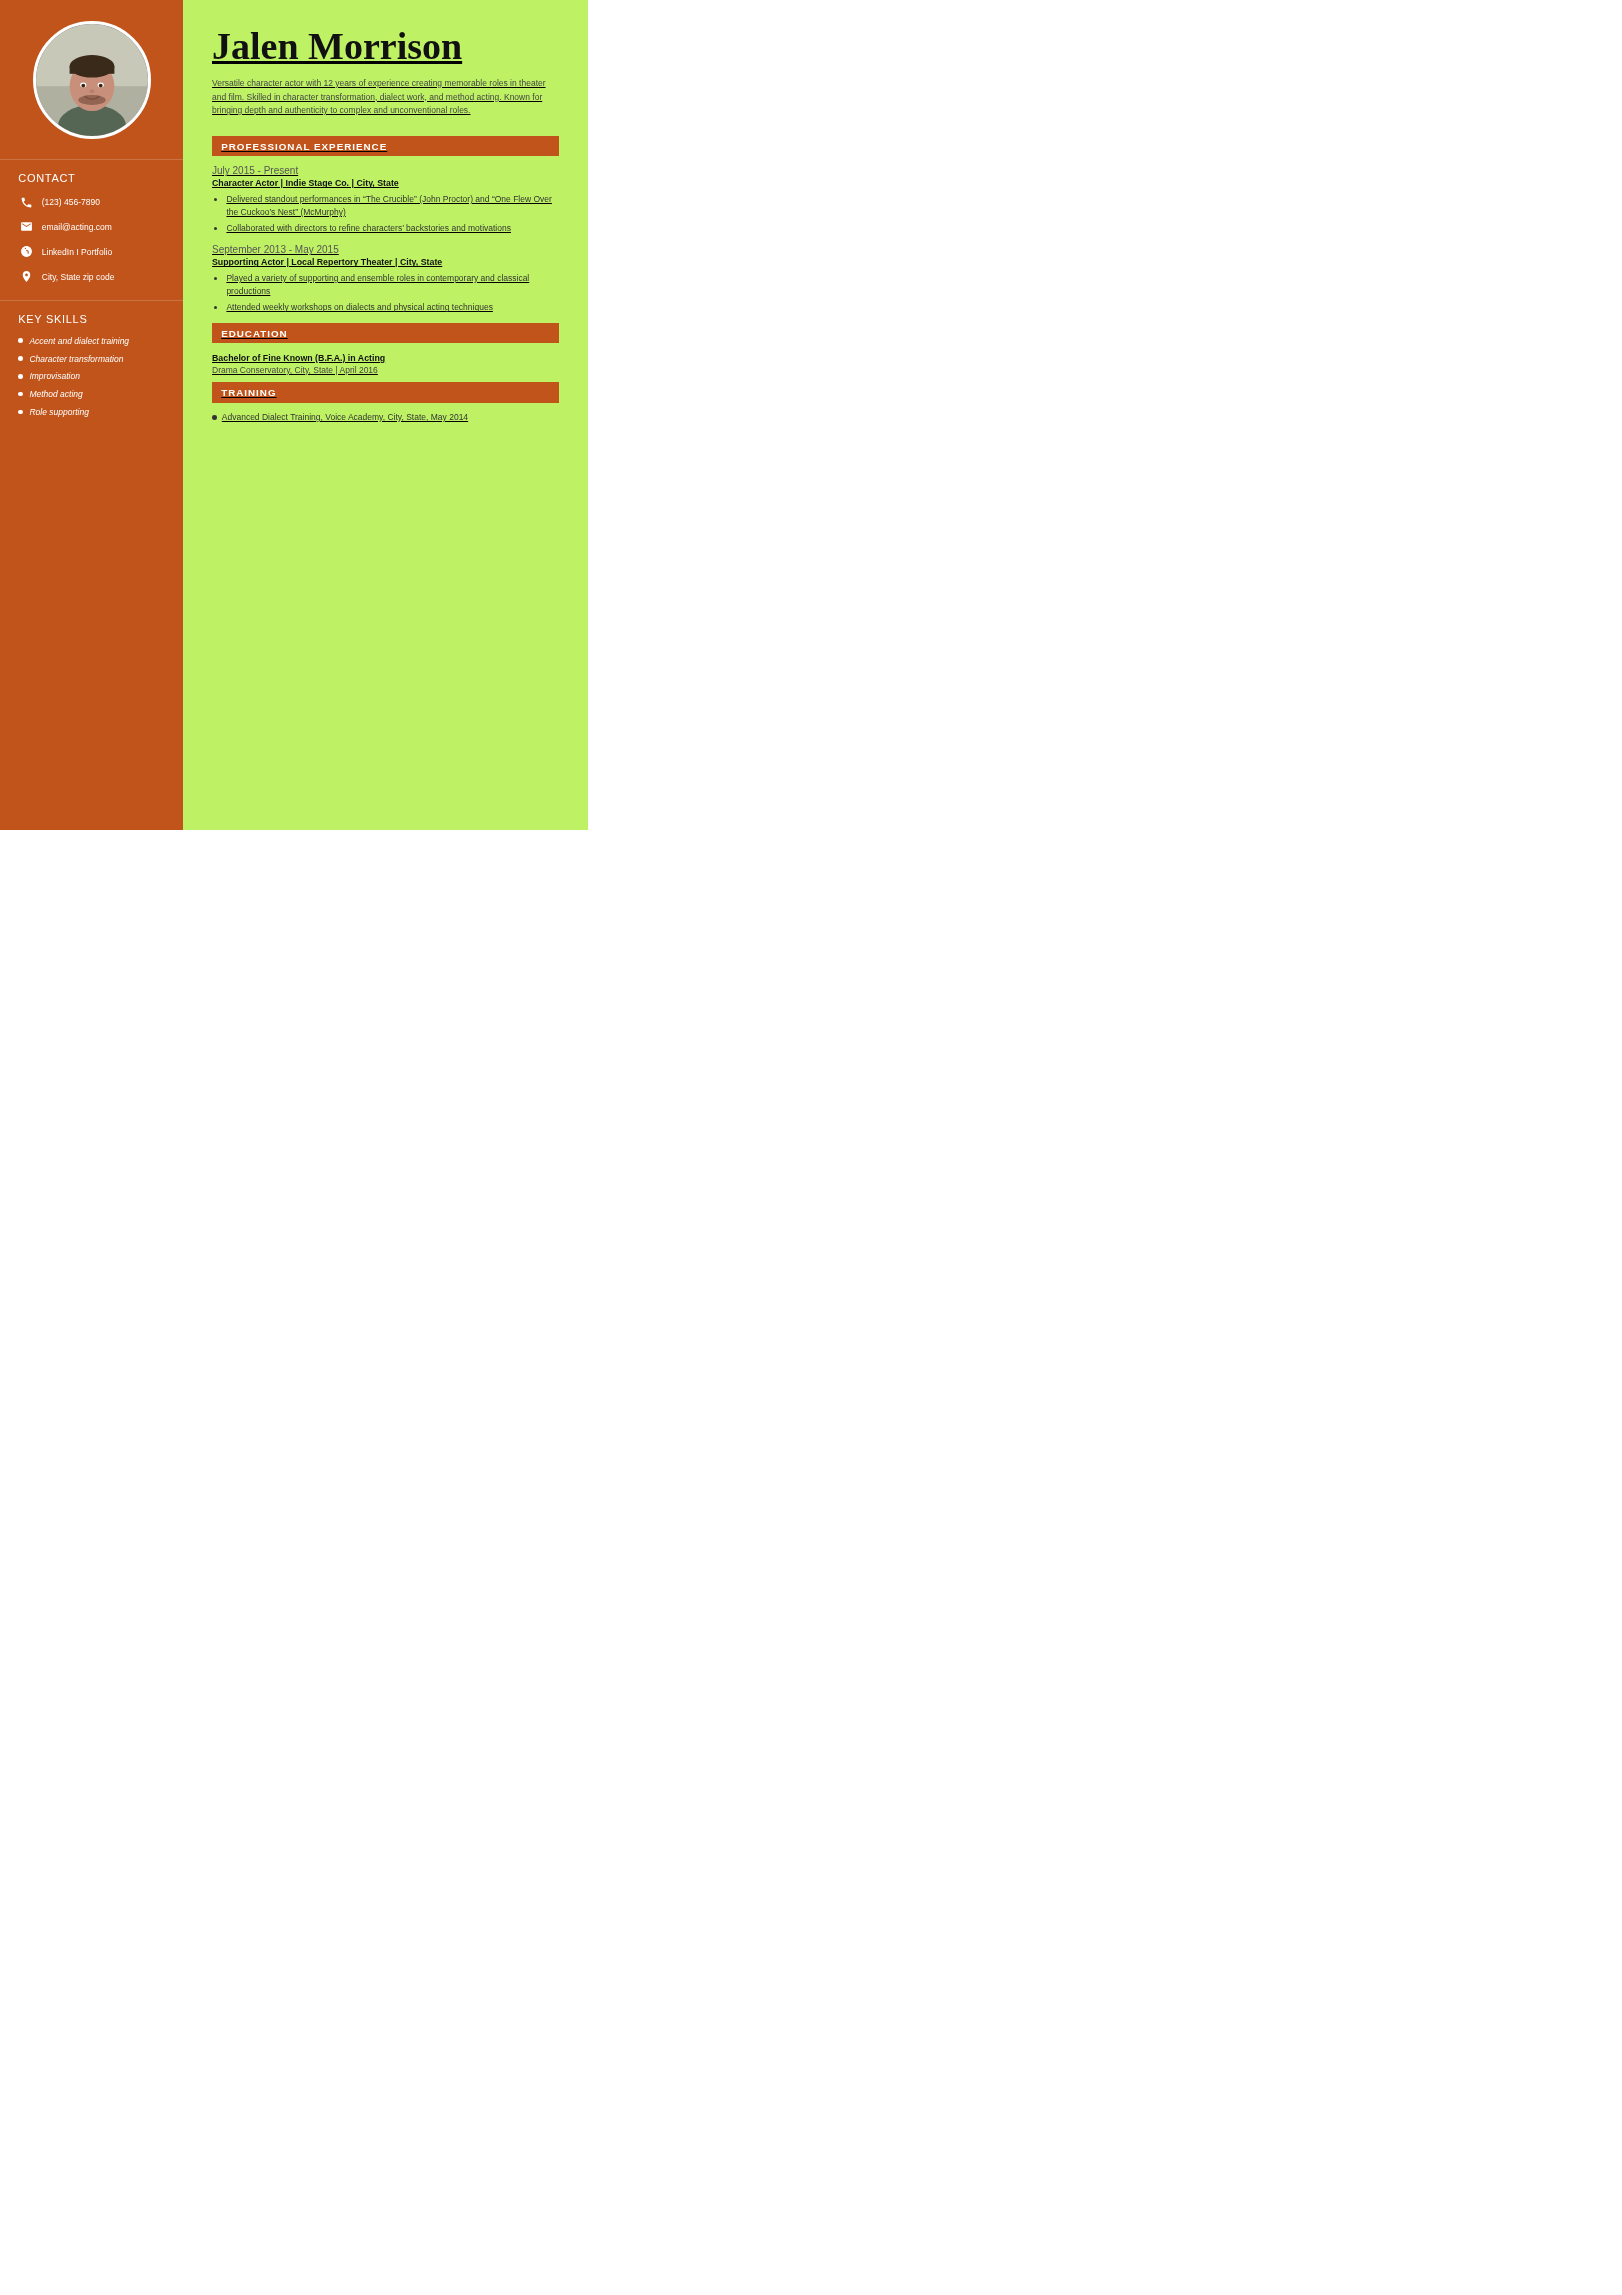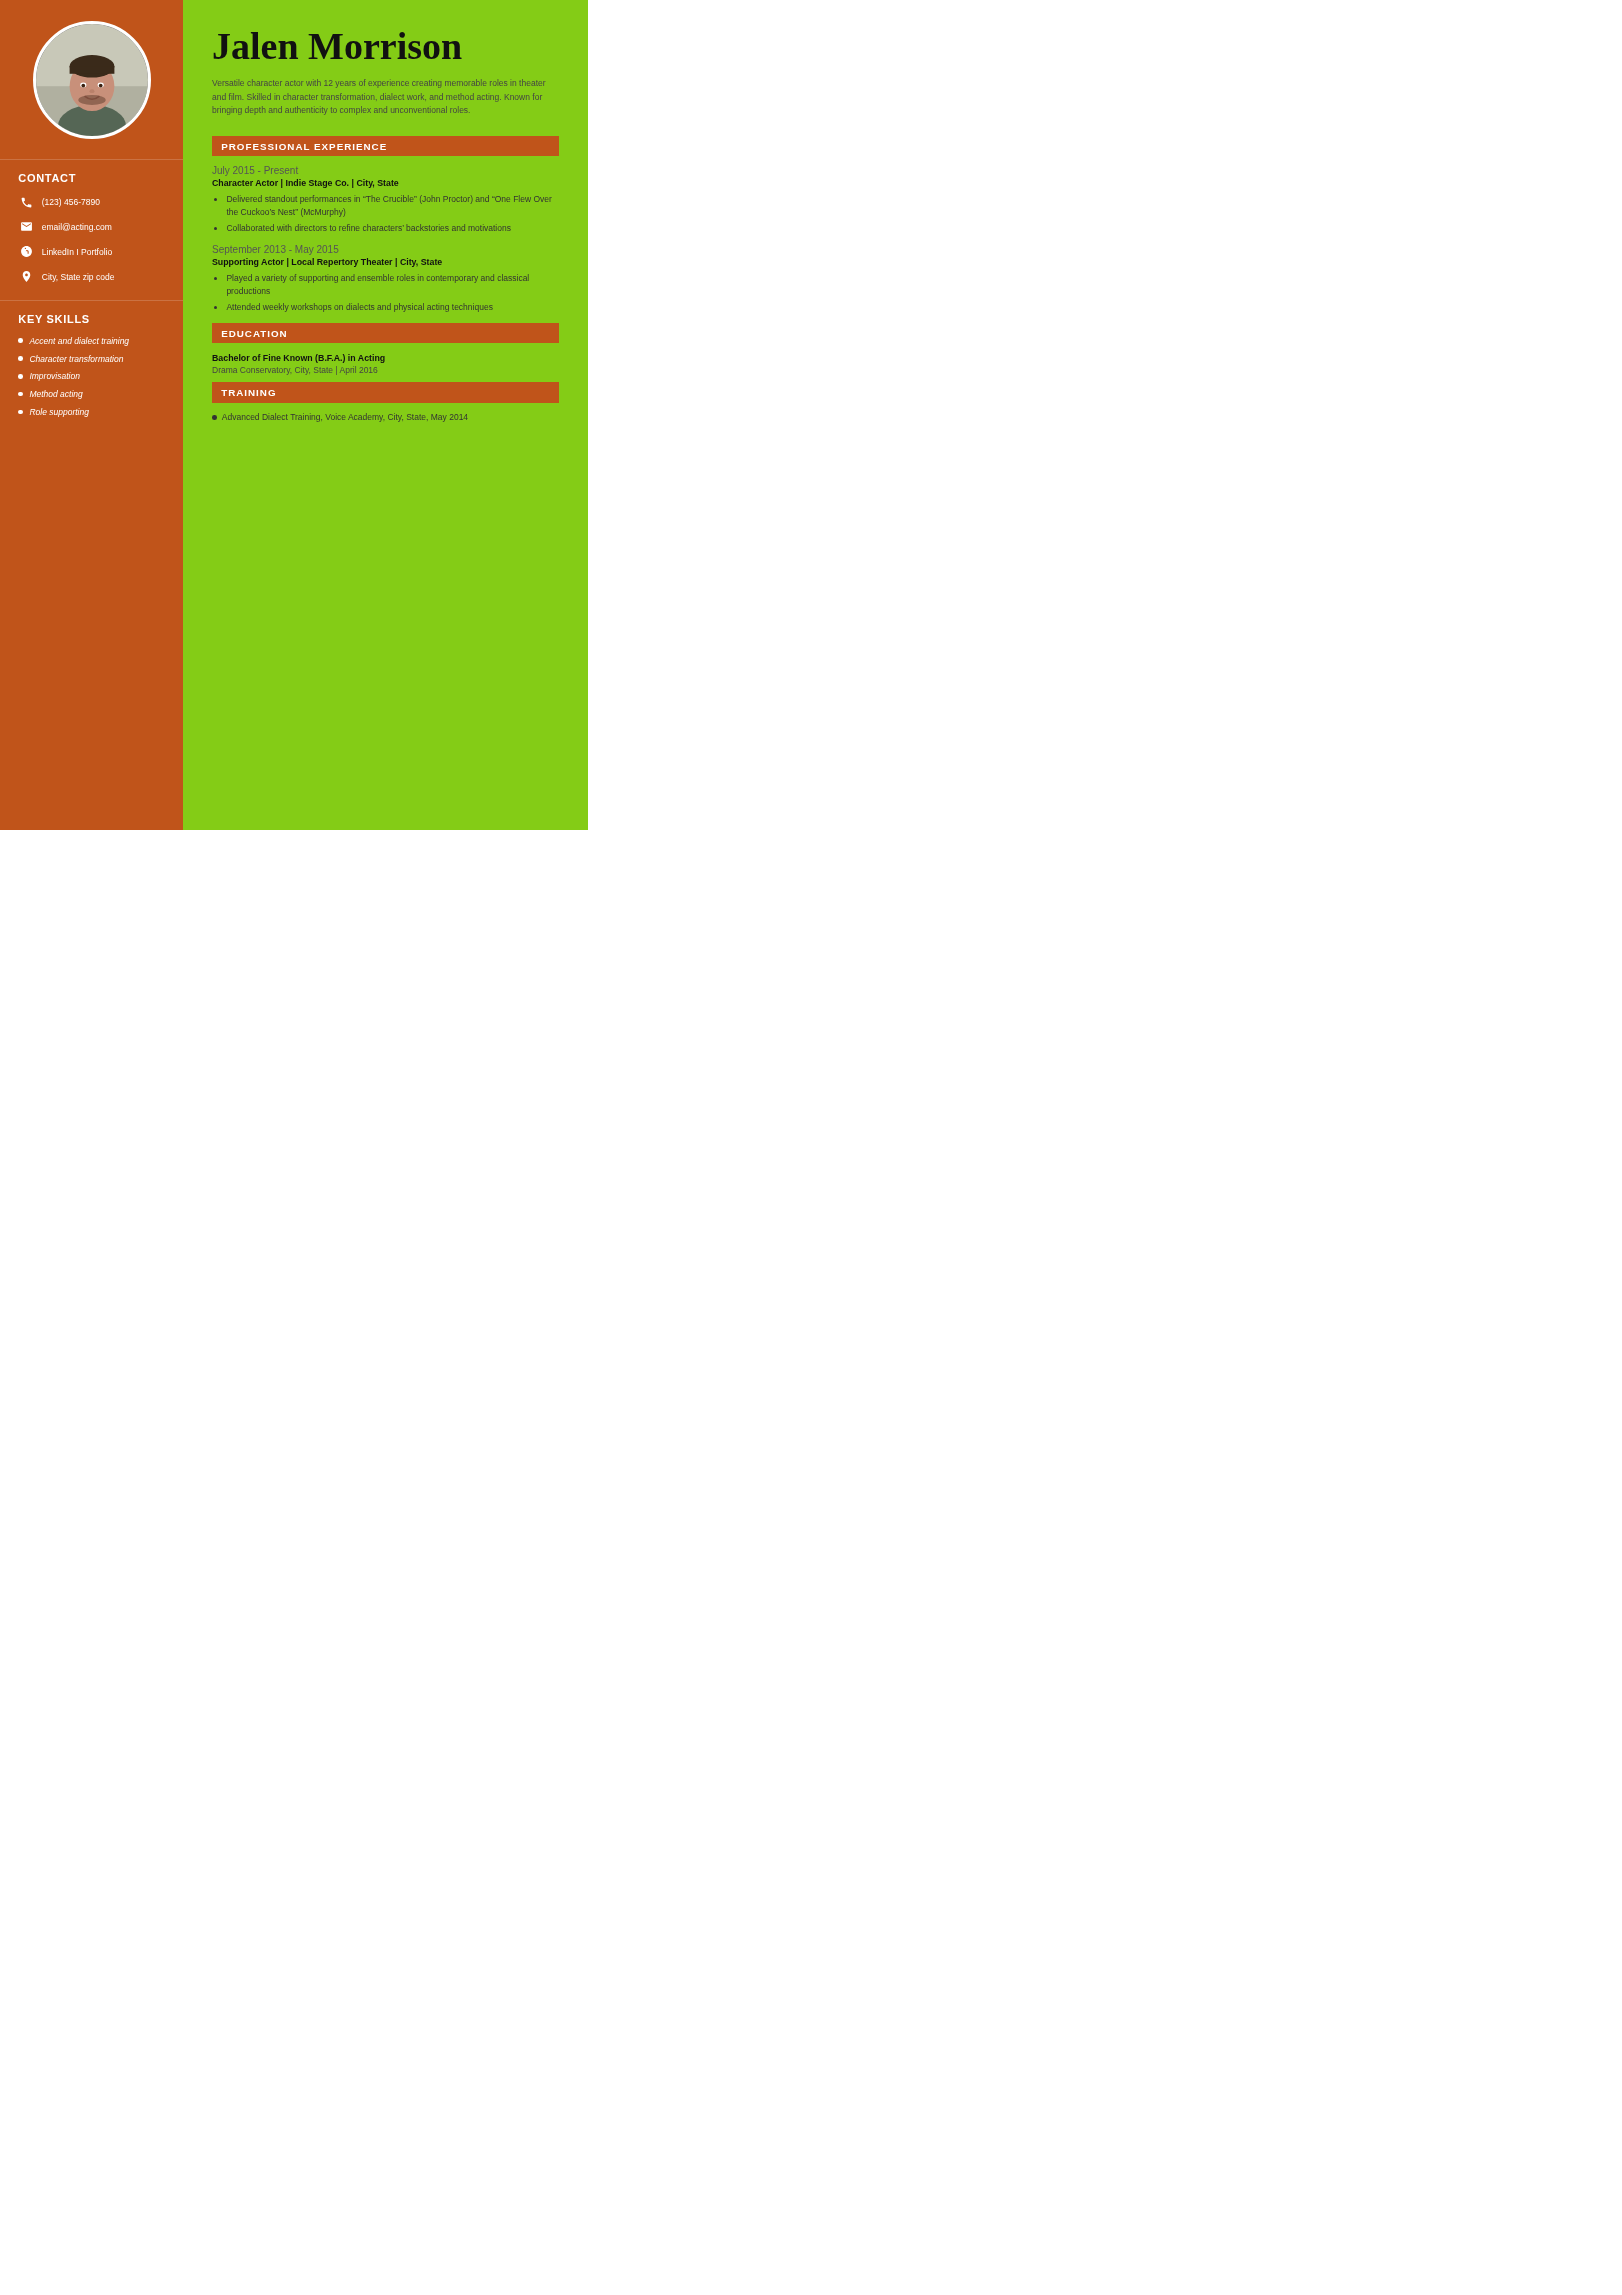--- a/index.html
+++ b/index.html
@@ -42,21 +42,21 @@
       background: rgba(255,255,255,0.18);
       height: 1.3px;
       margin: 0;
     }
     .sidebar-section {
       width: 100%;
       padding: 11.8px 15.7px 6.5px 18.3px;
     }
     .sidebar-section-title {
       font-size: 11px;
-      font-weight: 700;
+      font-weight: 400;
       color: #fff;
       letter-spacing: 0.7px;
       margin-bottom: 10.5px;
       text-transform: uppercase;
     }
     .contact-item {
       display: flex;
       align-items: center;
       gap: 7.8px;
       margin-bottom: 9.2px;
@@ -93,21 +93,22 @@
     .skill-bullet {
       width: 4.6px;
       height: 4.6px;
       border-radius: 50%;
       background: #fff;
       flex-shrink: 0;
     }
     .main {
       flex: 1;
       padding: 26px 29px 26px 29px;
-      background: #84cc16;
+      background: #bef264;
+      text-decoration: underline;
     }
     .name-title {
       font-size: 38px;
       font-weight: 900;
       color: #111;
       line-height: 1.1;
       margin-bottom: 9.2px;
       font-family: Georgia, serif;
     }
     .summary {

